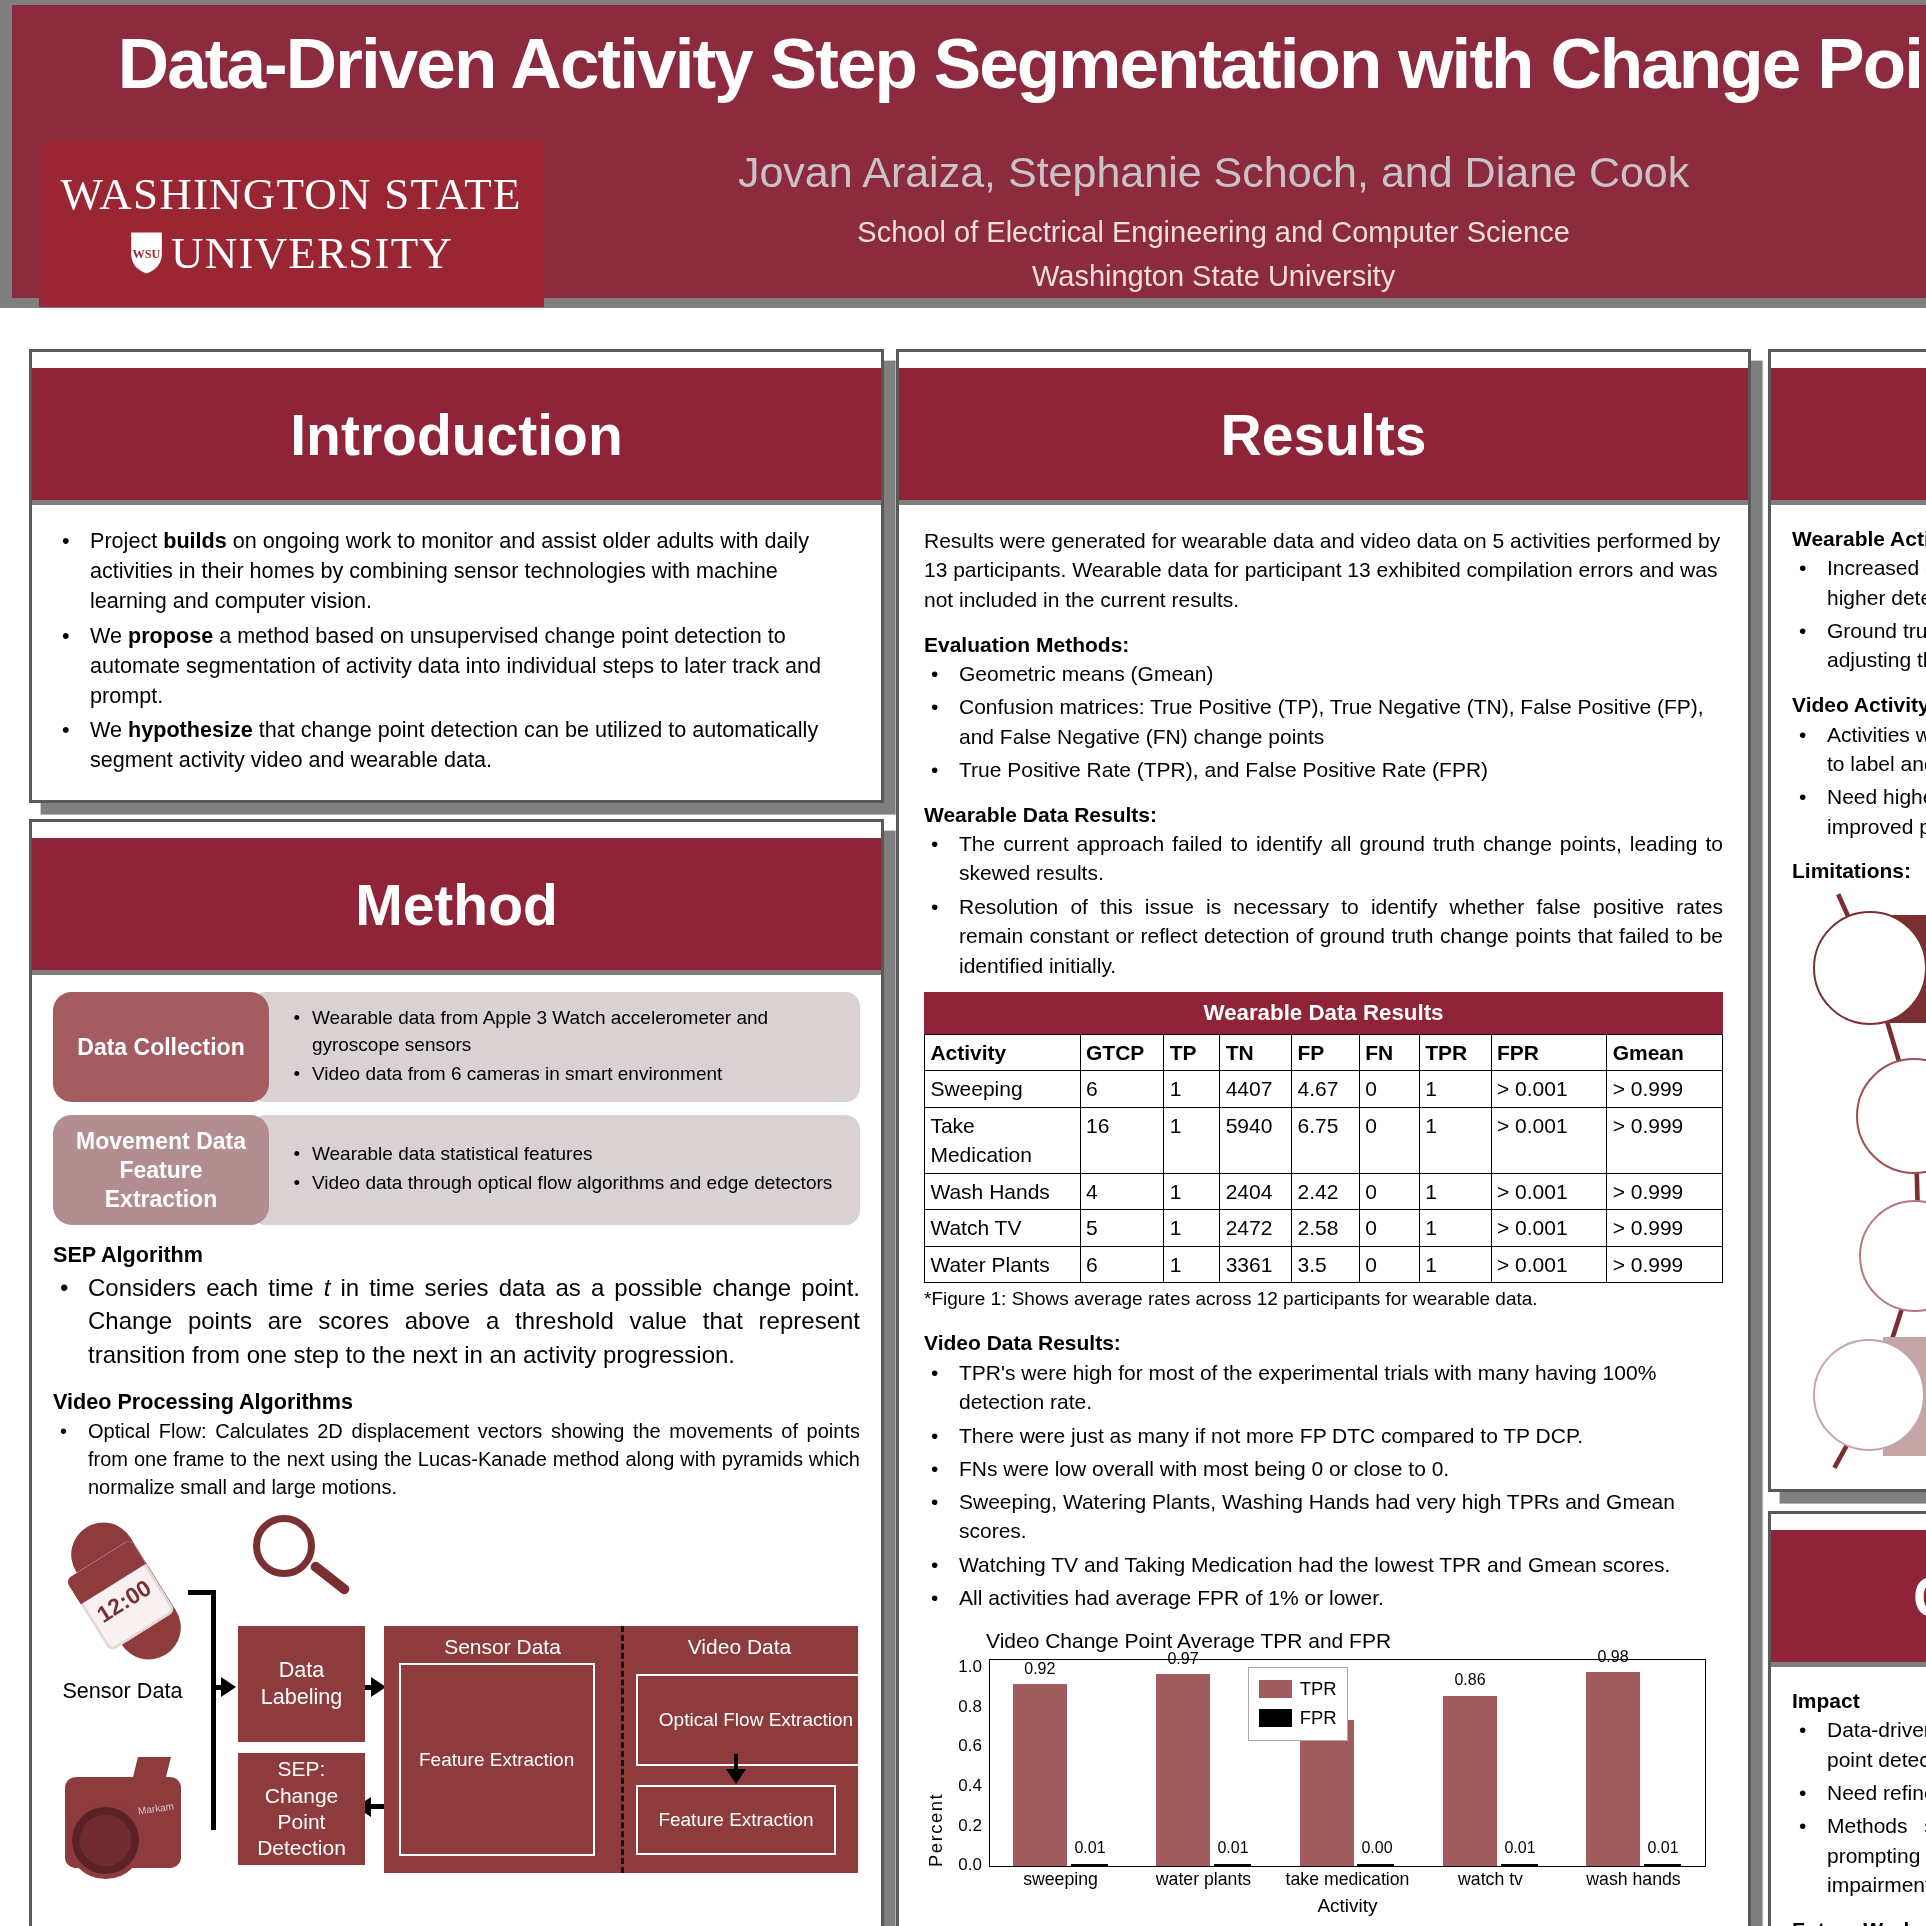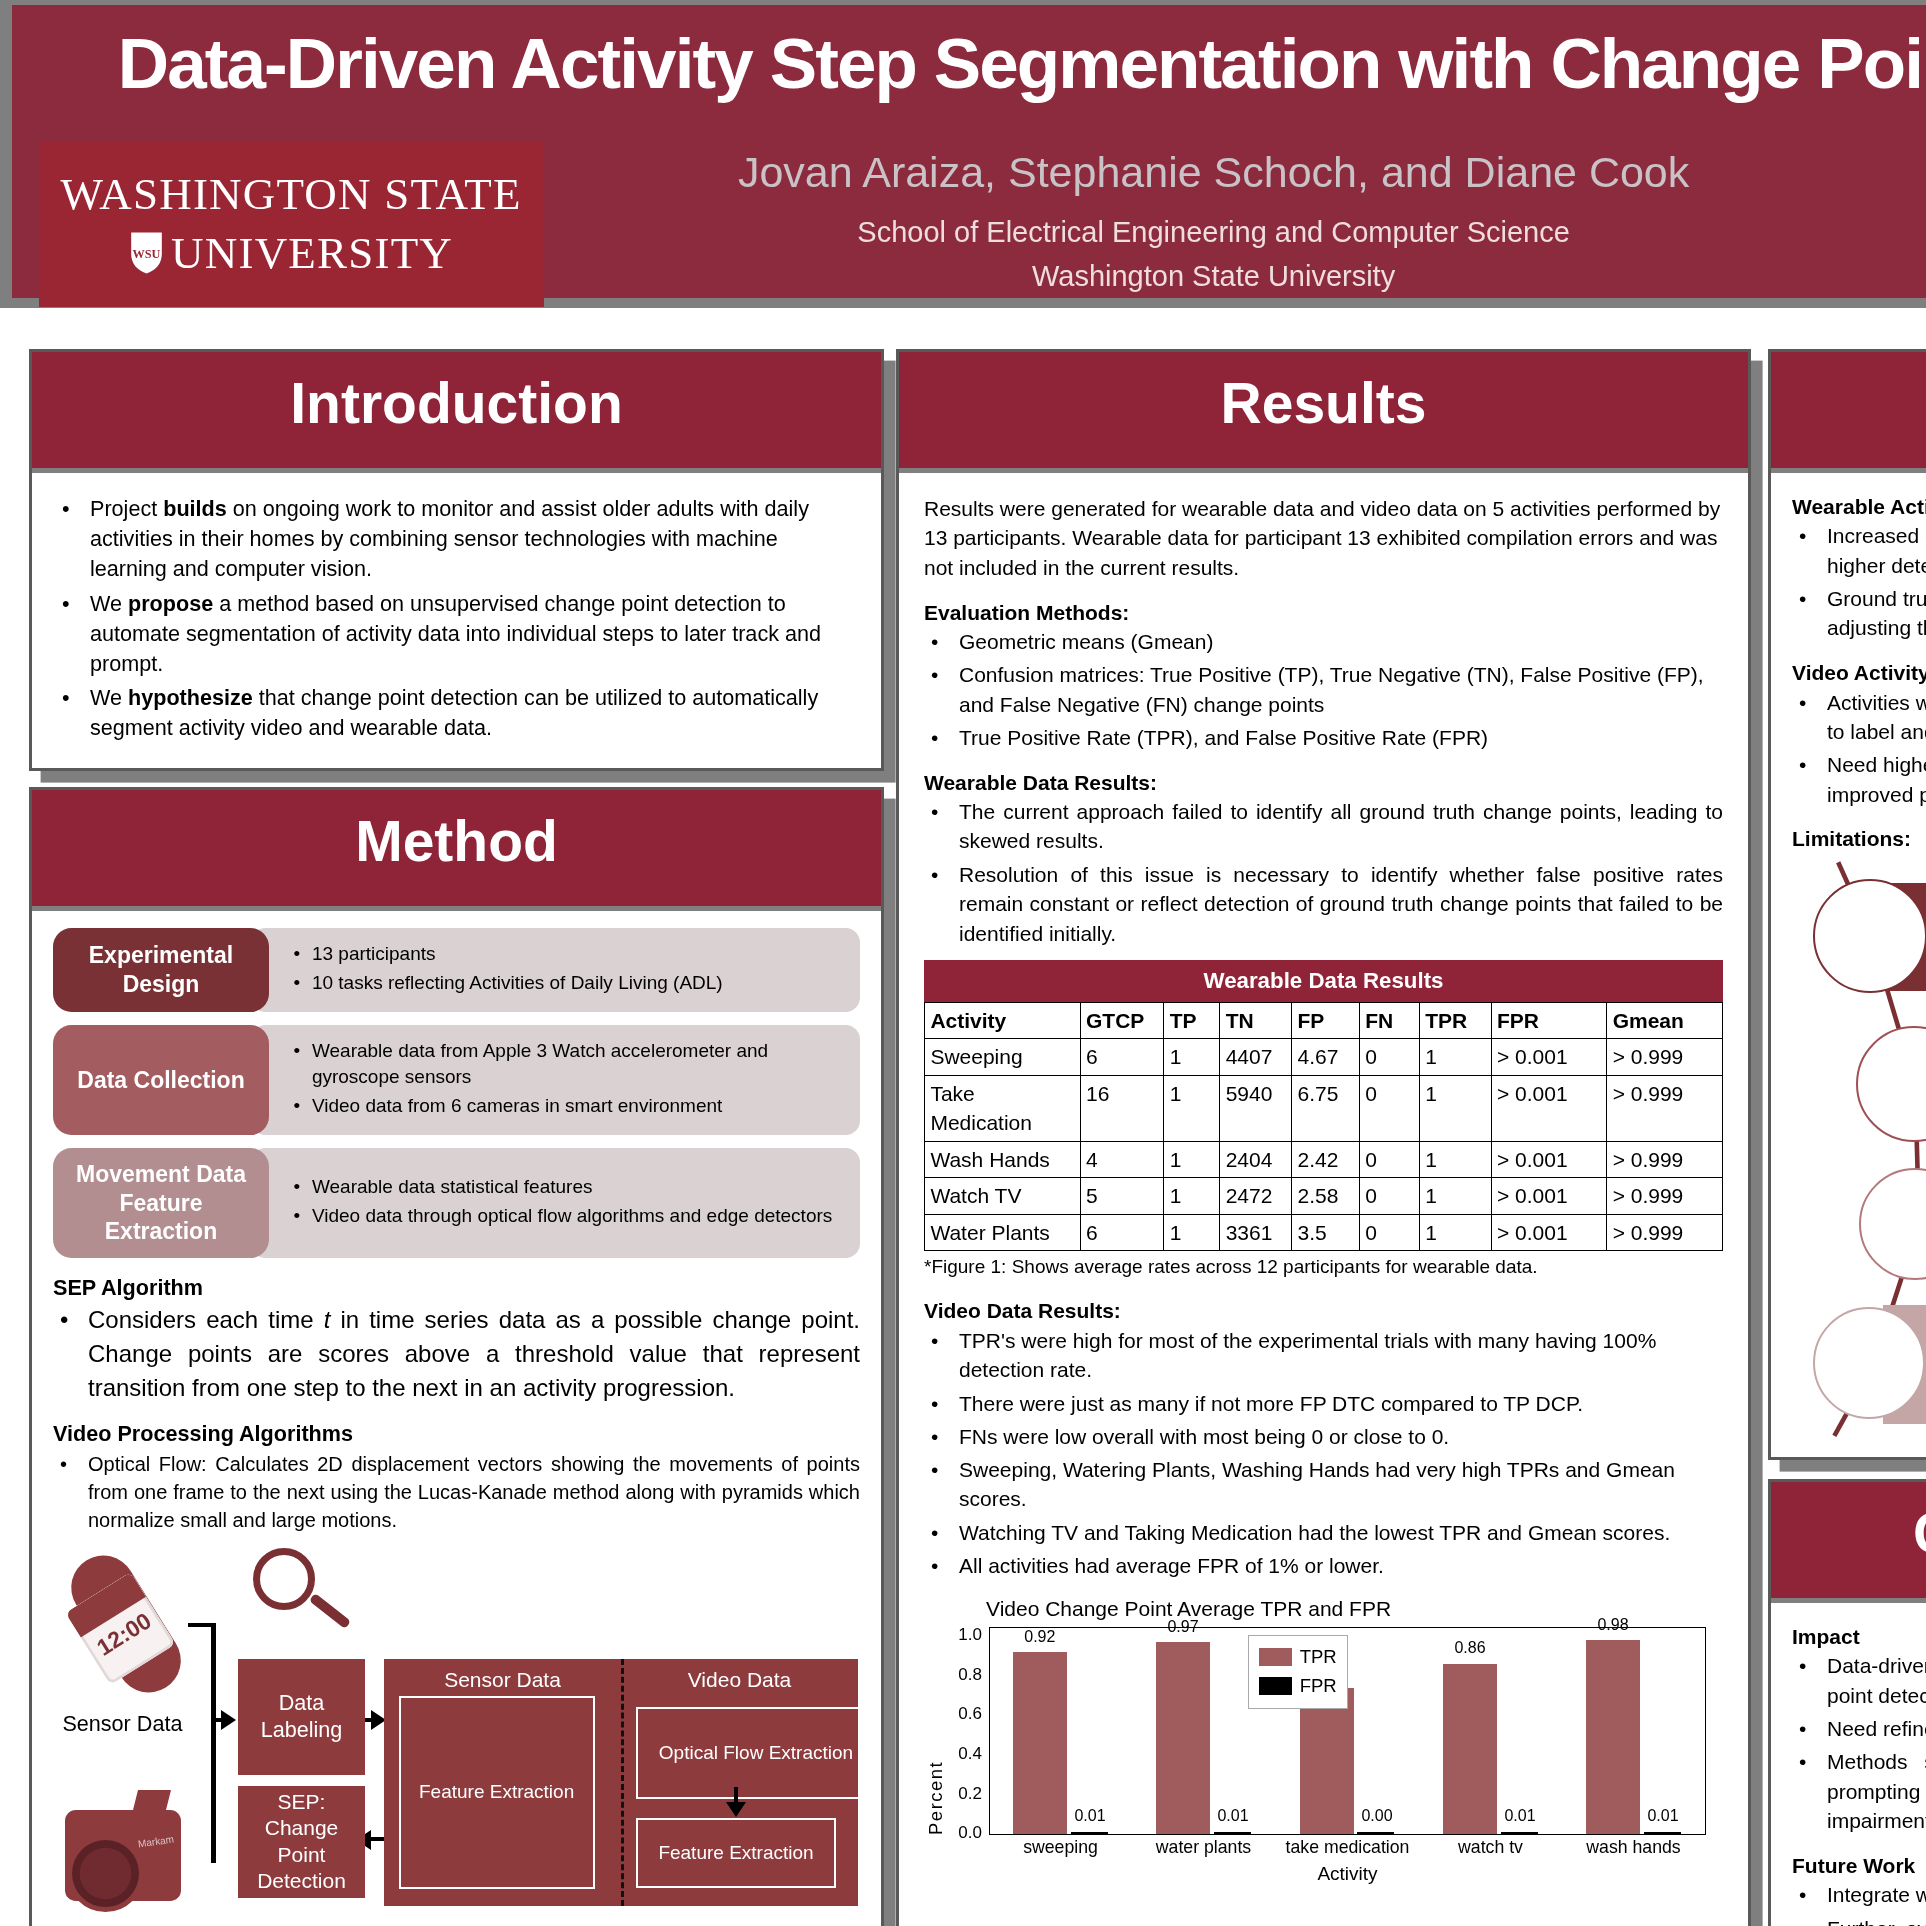--- a/index.html
+++ b/index.html
@@ -21,21 +21,21 @@
   .wsu-line1 { font-size:45px; letter-spacing:1.2px; white-space:nowrap; }
   .wsu-line2 { display:flex; align-items:center; gap:7px; margin-top:7px; }
   .wsu-line2 span { font-size:45px; letter-spacing:1.2px; }
   
   .col { position:absolute; top:349px; }
   .col-left  { left:29px;  width:855px; }
   .col-mid   { left:896px; width:855px; }
   .col-right { left:1768px; width:632px; }
   .panel { background:#fff; border:3.9px solid #595959; box-shadow:11.6px 11.6px 0 0 #7f7f7f; }
   .panel-h { background:#8f2338; color:#fff; font-weight:bold; text-align:center;
-    font-size:57px; padding:18px 0 32px 0; border-bottom:5.4px solid #7f7f7f; }
+    font-size:57px; padding:34px 0 32px 0; border-bottom:5.4px solid #7f7f7f;margin-top:16px; }
   .panel-body { padding:21px 23px; font-size:21.6px; line-height:1.4; }
   ul.blist { list-style:none; }
   ul.blist li { position:relative; padding-left:35px; margin-bottom:3.9px; }
   ul.blist li::before { content:"\2022"; position:absolute; left:7px; }
   ul.justify li { text-align:justify; }
   .bold-head { font-weight:bold; margin-top:15.4px; }
   
   .mrow { display:flex; align-items:stretch; margin-bottom:13px; }
   .mlabel { width:216px; border-radius:18.5px; color:#fff; font-weight:bold; font-size:23px; line-height:1.25;
     display:flex; align-items:center; justify-content:center; text-align:center; padding:11.6px 9.2px; z-index:2; }
@@ -141,29 +141,20 @@
           <li><span>We </span><span style="font-weight: bold;">propose</span><span> a method based on unsupervised change point detection to automate segmentation of activity data into individual steps to later track and prompt.</span></li>
           <li><span>We </span><span style="font-weight: bold;">hypothesize</span><span> that change point detection can be utilized to automatically segment activity video and wearable data.</span></li>
         </ul>
     </div>
   </div>
 
   <div class="panel" style="margin-top:15.4px; height:1618px; overflow:hidden;">
     <div class="panel-h">Method</div>
     <div class="panel-body" style="padding:17.3px 21px;">
 
-      <div class="mrow">
-        <div class="mlabel" style="background:#7a3136;">Experimental Design</div>
-        <div class="mcontent">
-          <ul class="blist">
-              <li>13 participants</li>
-              <li>10 tasks reflecting Activities of Daily Living (ADL)</li>
-            </ul>
-        </div>
-      </div>
       <div class="mrow">
         <div class="mlabel" style="background:#a35c5f;">Data Collection</div>
         <div class="mcontent">
           <ul class="blist">
               <li>Wearable data from Apple 3 Watch accelerometer and gyroscope sensors</li>
               <li>Video data from 6 cameras in smart environment</li>
             </ul>
         </div>
       </div>
       <div class="mrow">

